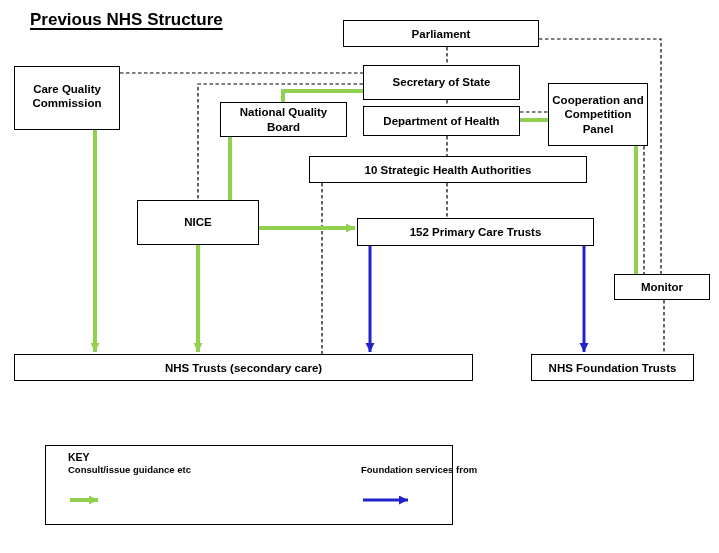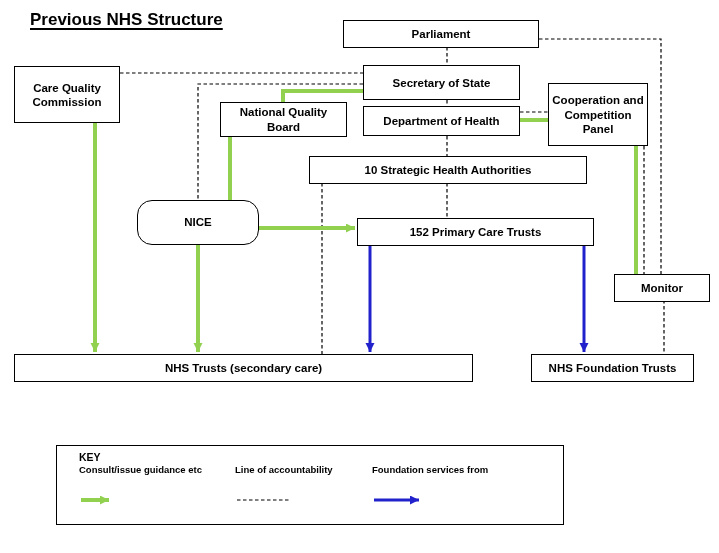--- a/index.html
+++ b/index.html
@@ -26,36 +26,36 @@
   .dash{stroke:var(--line);stroke-width:1.2;fill:none;stroke-dasharray:3.5,2.5;}
   .green{stroke:var(--green);stroke-width:4;fill:none;}
   .blue{stroke:var(--blue);stroke-width:3;fill:none;}
   .fill-green{fill:var(--green);}
   .fill-blue{fill:var(--blue);}
   .node{
     position:absolute;box-sizing:border-box;
     background:#ffffff;border:1.5px solid #000;
     display:flex;align-items:center;justify-content:center;
     text-align:center;font-weight:bold;font-size:11.5px;line-height:1.22;color:#000;
-    padding:13px 3px;
+    padding:7px 3px;
   }
   .n-parliament{left:343px;top:20px;width:196px;height:27px;}
-  .n-cqc{left:14px;top:66px;width:106px;height:57px;align-items:flex-end;padding-top:3px;}
+  .n-cqc{left:14px;top:66px;width:106px;height:64px;align-items:center;padding-top:3px;}
   .n-sos{left:363px;top:65px;width:157px;height:35px;}
   .n-nqb{left:220px;top:102px;width:127px;height:35px;}
   .n-doh{left:363px;top:106px;width:157px;height:30px;}
   .n-ccp{left:548px;top:83px;width:100px;height:63px;}
   .n-sha{left:309px;top:156px;width:278px;height:27px;}
-  .n-nice{left:137px;top:200px;width:122px;height:45px;border-radius:15px;}
+  .n-nice{left:137px;top:200px;width:122px;height:45px;}
   .n-pct{left:357px;top:218px;width:237px;height:28px;}
   .n-monitor{left:614px;top:274px;width:96px;height:26px;}
   .n-trusts{left:14px;top:354px;width:459px;height:27px;}
   .n-ft{left:531px;top:354px;width:163px;height:27px;}
   .keybox{
-    position:absolute;left:56px;top:445px;width:508px;height:80px;
+    position:absolute;left:45px;top:445px;width:408px;height:80px;
     box-sizing:border-box;border:1.5px solid #000;background:transparent;
   }
   .key-title{position:absolute;left:22px;top:5px;font-weight:bold;font-size:10.5px;color:#000;}
   .key-item{position:absolute;top:18px;width:150px;}
   .ki-0{left:22px;}
   .ki-1{left:178px;}
   .ki-2{left:315px;}
   .key-label{display:block;font-size:9.5px;color:#000;white-space:nowrap;font-weight:bold;}
   .key-sample{display:block;margin-top:18px;}
 </style>
@@ -145,26 +145,20 @@
       <svg class="key-sample" width="70" height="14" viewBox="0 0 70 14" xmlns="http://www.w3.org/2000/svg">
         <defs>
           <marker id="agk" markerUnits="userSpaceOnUse" markerWidth="12" markerHeight="12" refX="9" refY="4.5" orient="auto">
             <path d="M0,0 L9,4.5 L0,9 Z" class="fill-green"></path>
           </marker>
         </defs>
         <line class="green" x1="2" y1="7" x2="30" y2="7" marker-end="url(#agk)"></line>
       </svg>
     </div>
 
-    <div class="key-item ki-1">
-      <span class="key-label">Line of accountability</span>
-      <svg class="key-sample" width="70" height="14" viewBox="0 0 70 14" xmlns="http://www.w3.org/2000/svg">
-        <line class="dash" x1="2" y1="7" x2="55" y2="7" stroke-dasharray="4,3"></line>
-      </svg>
-    </div>
 
     <div class="key-item ki-2">
       <span class="key-label">Foundation services from</span>
       <svg class="key-sample" width="70" height="14" viewBox="0 0 70 14" xmlns="http://www.w3.org/2000/svg">
         <defs>
           <marker id="abk" markerUnits="userSpaceOnUse" markerWidth="12" markerHeight="12" refX="9" refY="4.5" orient="auto">
             <path d="M0,0 L9,4.5 L0,9 Z" class="fill-blue"></path>
           </marker>
         </defs>
         <line class="blue" x1="2" y1="7" x2="47" y2="7" marker-end="url(#abk)"></line>

